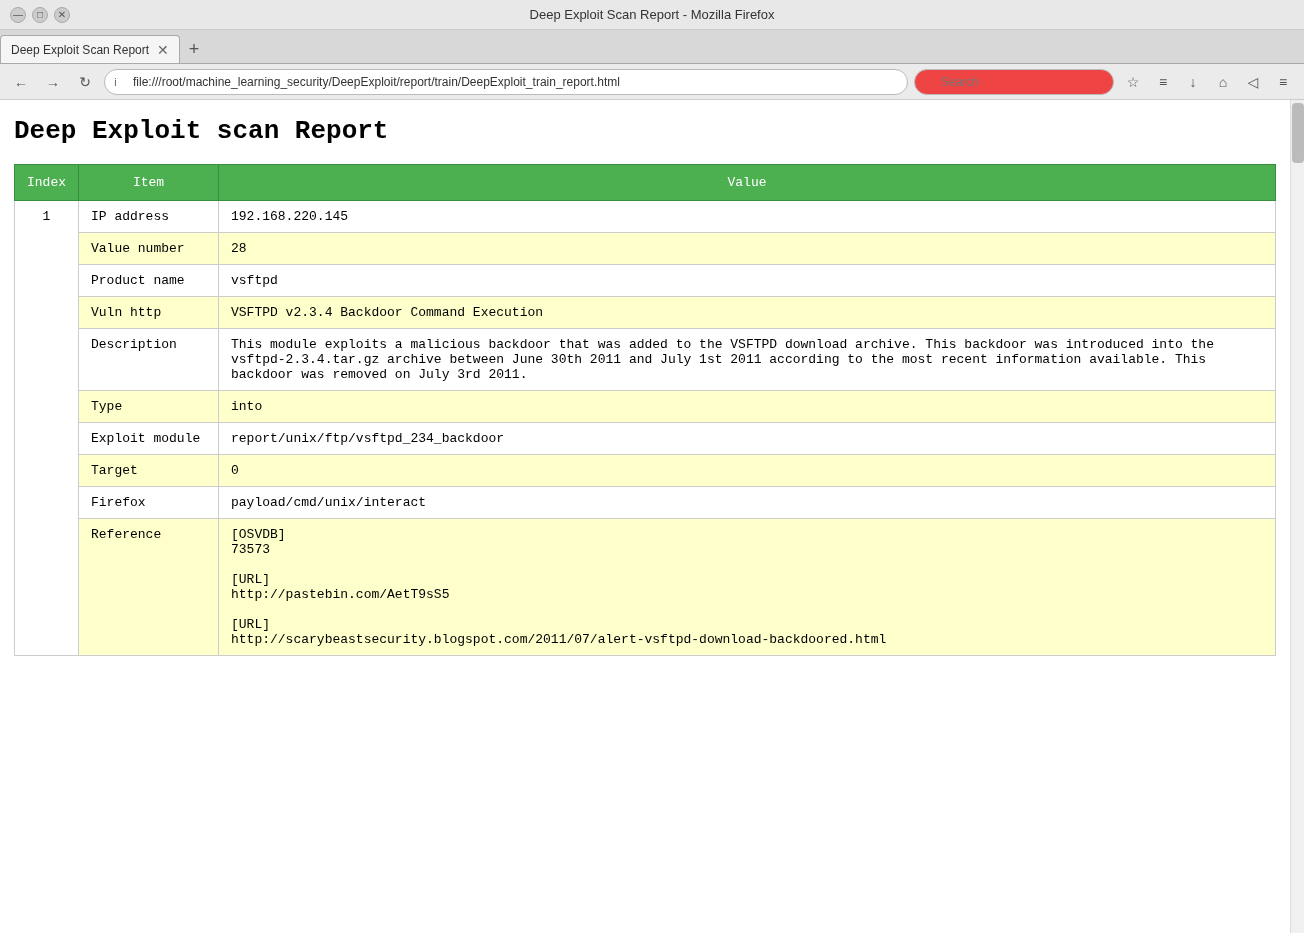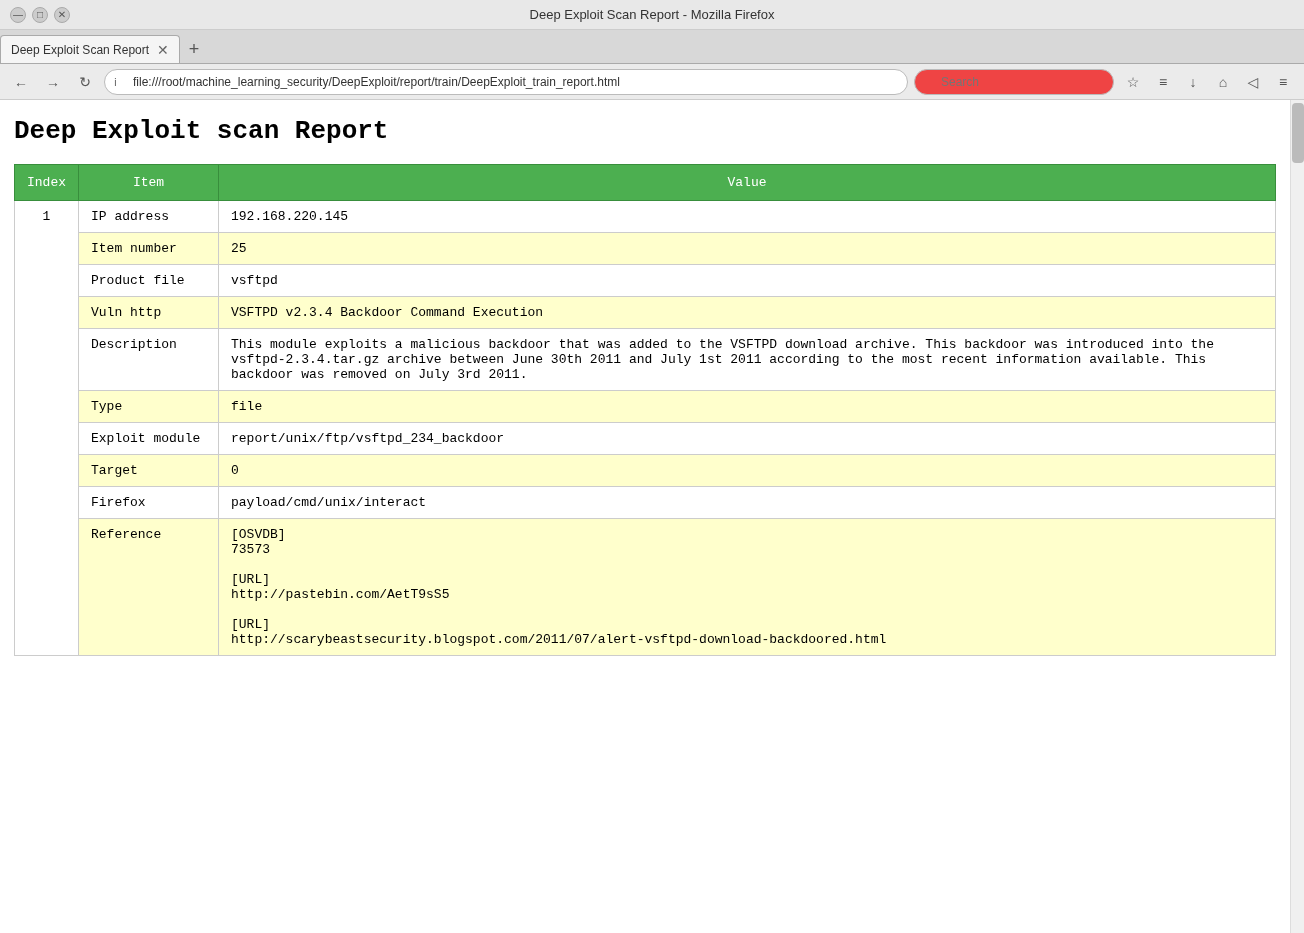--- a/index.html
+++ b/index.html
@@ -305,38 +305,38 @@
           <th class="col-value">Value</th>
         </tr>
       </thead>
       <tbody id="table-body">
       <tr>
             <td rowspan="10" class="index-cell">1</td>
             <td style="background: rgb(255, 255, 255); font-family: &quot;Courier New&quot;, monospace;">IP address</td>
             <td style="background: rgb(255, 255, 255); font-family: &quot;Courier New&quot;, monospace; white-space: pre-wrap;">192.168.220.145</td>
           </tr>
           <tr>
-            <td style="background: rgb(255, 255, 204); font-family: &quot;Courier New&quot;, monospace;">Item number</td>
-            <td style="background: rgb(255, 255, 204); font-family: &quot;Courier New&quot;, monospace; white-space: pre-wrap;">25</td>
-          </tr>
-          <tr>
-            <td style="background: rgb(255, 255, 255); font-family: &quot;Courier New&quot;, monospace;">Product file</td>
+            <td style="background: rgb(255, 255, 204); font-family: &quot;Courier New&quot;, monospace;">Value number</td>
+            <td style="background: rgb(255, 255, 204); font-family: &quot;Courier New&quot;, monospace; white-space: pre-wrap;">28</td>
+          </tr>
+          <tr>
+            <td style="background: rgb(255, 255, 255); font-family: &quot;Courier New&quot;, monospace;">Product name</td>
             <td style="background: rgb(255, 255, 255); font-family: &quot;Courier New&quot;, monospace; white-space: pre-wrap;">vsftpd</td>
           </tr>
           <tr>
             <td style="background: rgb(255, 255, 204); font-family: &quot;Courier New&quot;, monospace;">Vuln http</td>
             <td style="background: rgb(255, 255, 204); font-family: &quot;Courier New&quot;, monospace; white-space: pre-wrap;">VSFTPD v2.3.4 Backdoor Command Execution</td>
           </tr>
           <tr>
             <td style="background: rgb(255, 255, 255); font-family: &quot;Courier New&quot;, monospace;">Description</td>
             <td style="background: rgb(255, 255, 255); font-family: &quot;Courier New&quot;, monospace; white-space: pre-wrap;">This module exploits a malicious backdoor that was added to the VSFTPD download archive. This backdoor was introduced into the vsftpd-2.3.4.tar.gz archive between June 30th 2011 and July 1st 2011 according to the most recent information available. This backdoor was removed on July 3rd 2011.</td>
           </tr>
           <tr>
             <td style="background: rgb(255, 255, 204); font-family: &quot;Courier New&quot;, monospace;">Type</td>
-            <td style="background: rgb(255, 255, 204); font-family: &quot;Courier New&quot;, monospace; white-space: pre-wrap;">file</td>
+            <td style="background: rgb(255, 255, 204); font-family: &quot;Courier New&quot;, monospace; white-space: pre-wrap;">into</td>
           </tr>
           <tr>
             <td style="background: rgb(255, 255, 255); font-family: &quot;Courier New&quot;, monospace;">Exploit module</td>
             <td style="background: rgb(255, 255, 255); font-family: &quot;Courier New&quot;, monospace; white-space: pre-wrap;">report/unix/ftp/vsftpd_234_backdoor</td>
           </tr>
           <tr>
             <td style="background: rgb(255, 255, 204); font-family: &quot;Courier New&quot;, monospace;">Target</td>
             <td style="background: rgb(255, 255, 204); font-family: &quot;Courier New&quot;, monospace; white-space: pre-wrap;">0</td>
           </tr>
           <tr>

